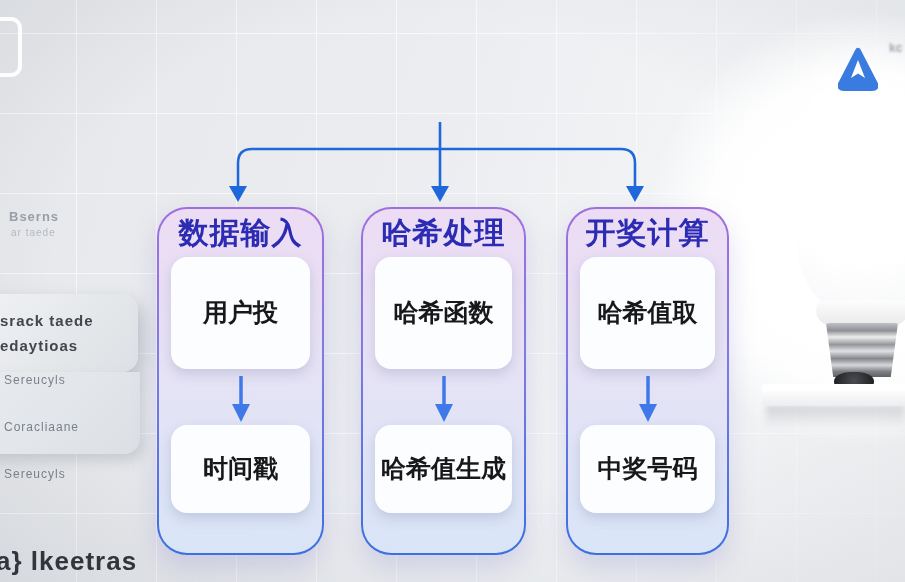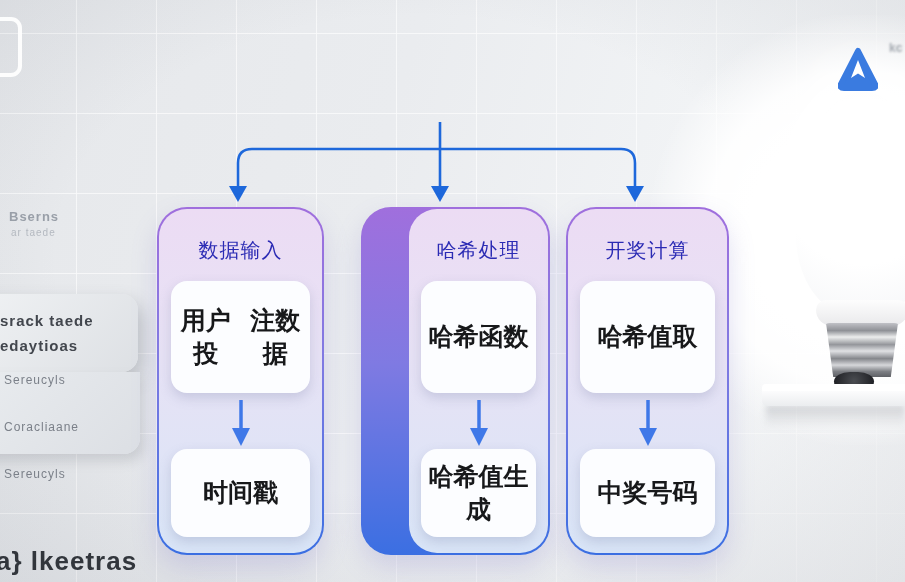--- a/index.html
+++ b/index.html
@@ -97,29 +97,29 @@
   }
   
   .connector{position:absolute; left:0; top:0; z-index:6; pointer-events:none;}
   
   .col{
     position:absolute; top:207px; height:348px; z-index:6; border-radius:30px; padding:2px; box-sizing:border-box;
     background:linear-gradient(180deg,#a06fdd 0%,#7f7ae2 45%,#3b6fe2 100%);
     box-shadow:0 12px 26px rgba(125,115,200,.22);
   }
   .col-1{left:157px; width:167px;}
-  .col-2{left:361px; width:189px;padding-left:48px;}
+  .col-2{left:361px; width:165px;}
   .col-3{left:566px; width:163px;}
   .col-inner{
     width:100%; height:100%; border-radius:28px; box-sizing:border-box;
     background:linear-gradient(180deg,#ecdcf4 0%,#e7e2f5 42%,#d9e5f7 100%);
     display:flex; flex-direction:column; align-items:center;
   }
   .col-header{
-    margin-top:28px; height:34px; font-size:20px; font-weight:400; color:#2b2bb4; letter-spacing:1px;
+    margin-top:4px; height:34px; font-size:30px; font-weight:700; color:#2b2bb4; letter-spacing:1px;
   }
   .step-box{
     width:calc(100% - 24px); box-sizing:border-box; border-radius:16px; background:#fcfdff;
     box-shadow:0 5px 12px rgba(110,120,160,.25);
     display:flex; flex-direction:row; align-items:center; justify-content:center;
     font-size:25px; font-weight:600; color:#17181a; line-height:1.34; text-align:center;
   }
   .step-1{margin-top:10px; height:112px;}
   .step-2{height:88px;}
   .col-arrow{margin:4px 0 0 0; height:52px;}
@@ -169,21 +169,20 @@
     <polygon points="229,186 247,186 238,202" fill="#1e68db"></polygon>
     <polygon points="431,186 449,186 440,202" fill="#1e68db"></polygon>
     <polygon points="626,186 644,186 635,202" fill="#1e68db"></polygon>
   </svg>
 
   <div class="col col-1">
     <div class="col-inner">
       <div class="col-header">数据输入</div>
       <div class="step-box step-1">
         <span>用户投</span>
-        <span>注数据</span>
       </div>
       <svg class="col-arrow" width="34" height="52" viewBox="0 0 34 52">
         <path d="M17 3 V33" stroke="#3f78e8" stroke-width="3.5" fill="none"></path>
         <polygon points="8,31 26,31 17,49" fill="#3f78e8"></polygon>
       </svg>
       <div class="step-box step-2">
         <span>时间戳</span>
       </div>
     </div>
   </div>

